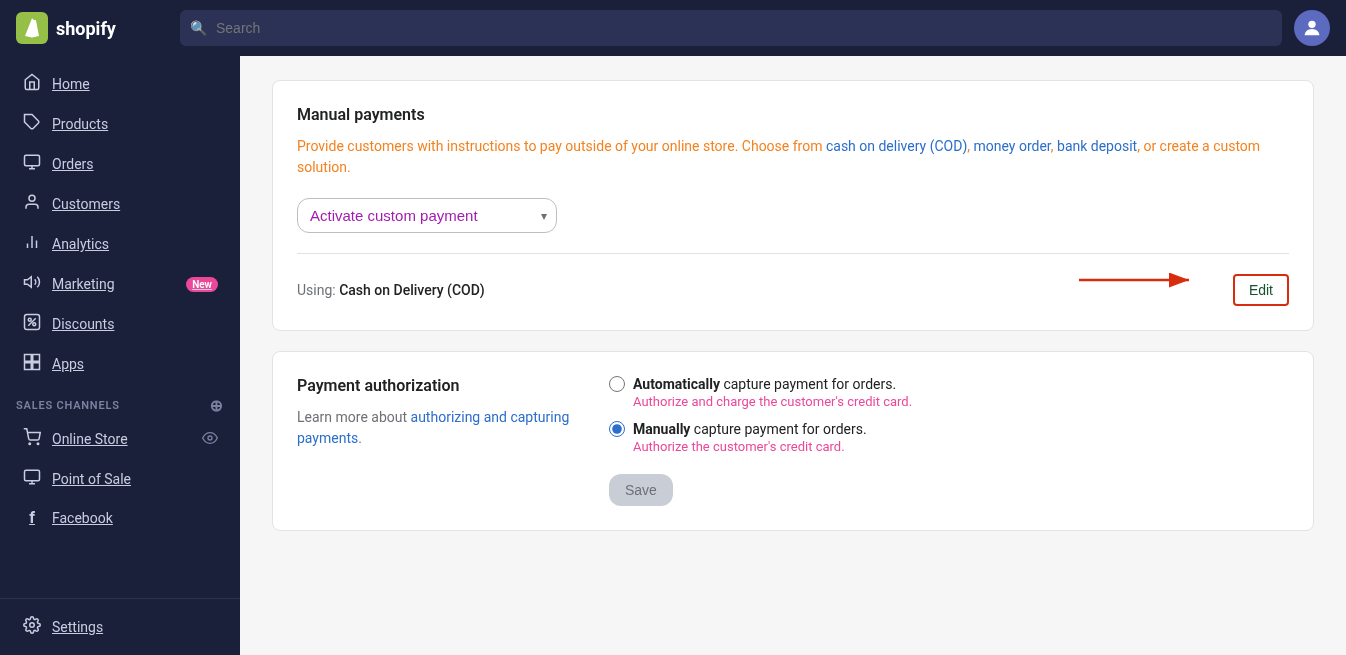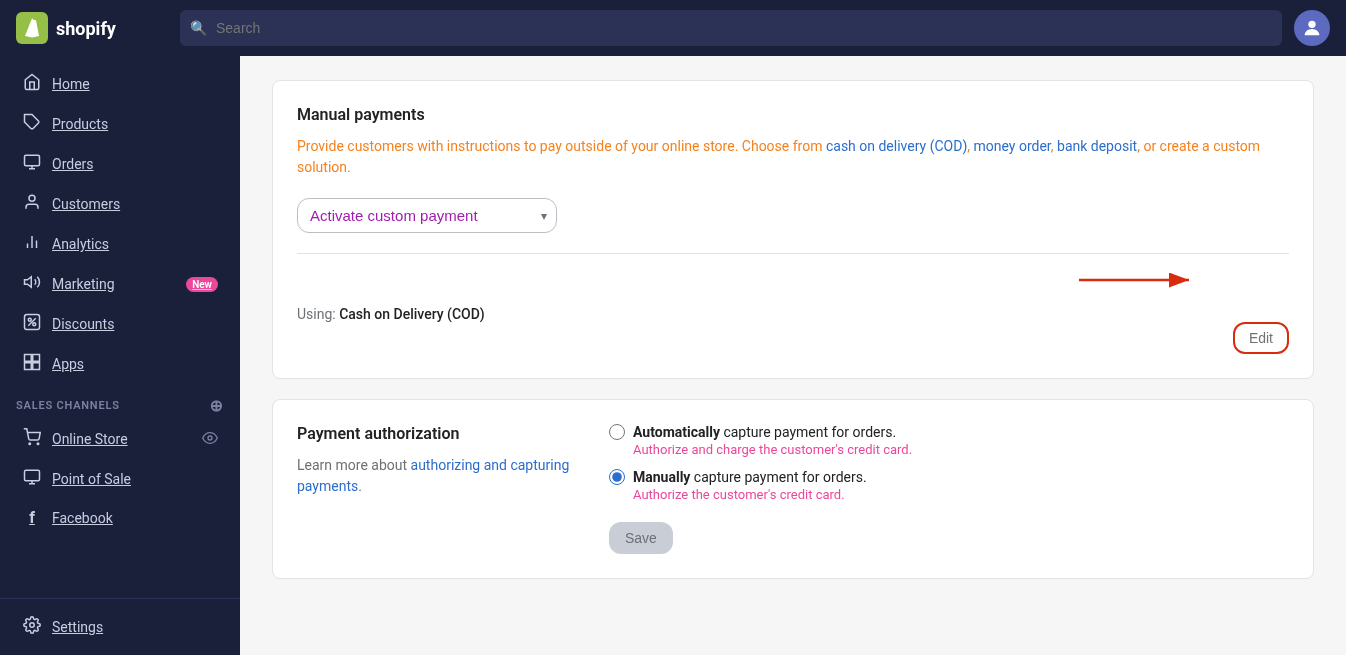--- a/index.html
+++ b/index.html
@@ -203,27 +203,26 @@
       font-size: 14px;
       color: #6d7175;
     }
     .using-text strong {
       color: #202223;
       font-weight: 500;
     }
     .edit-btn {
       border: 2px solid #d72c0d;
       background: white;
-      color: #737373;
+      color: #14532d;
       padding: 6px 14px;
-      border-radius: 12px;
+      border-radius: 4px;
       font-size: 14px;
       cursor: pointer;
       position: relative;
-      margin-top: 48px;
     }
 
     
     .arrow-container {
       position: relative;
       display: flex;
       align-items: center;
       justify-content: flex-end;
     }
     .arrow-svg {

